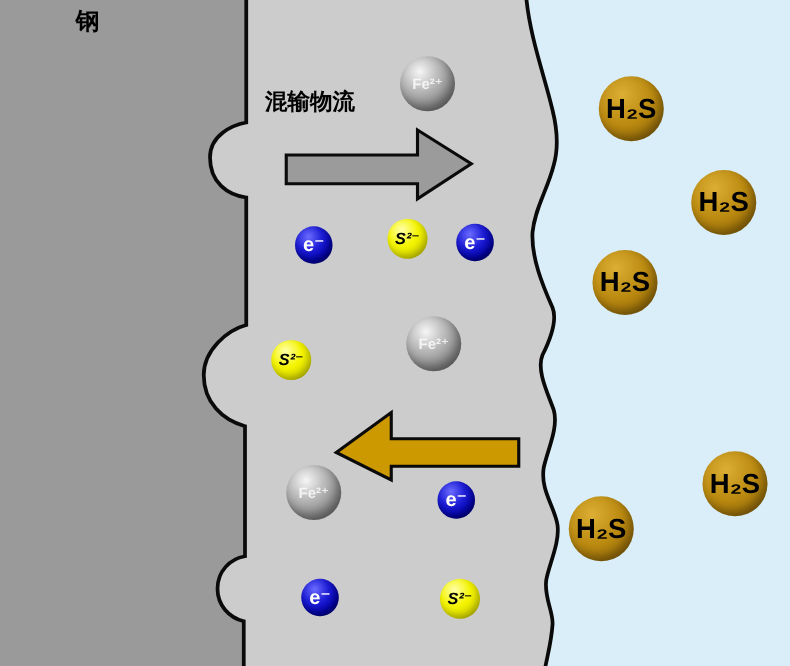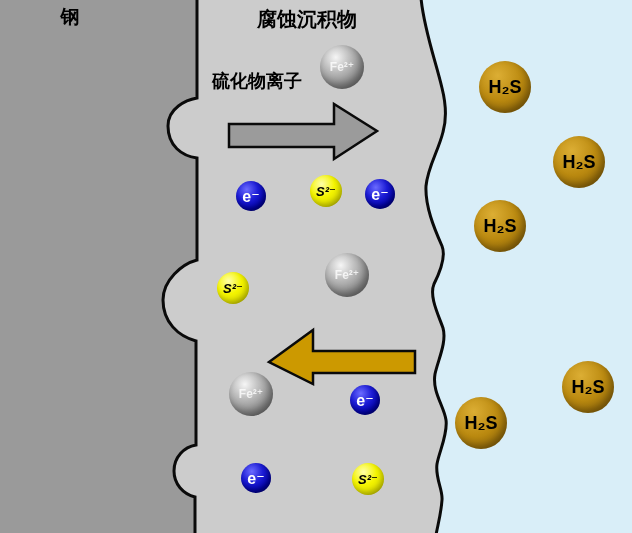--- a/index.html
+++ b/index.html
@@ -49,21 +49,21 @@
     box-shadow:inset -2px -3px 5px rgba(0,0,0,0.25);
     color:#000;
     font-size:13px;
     font-style:italic;
   }
   .h2s{
     width:52px;height:52px;
     background:radial-gradient(circle at 36% 28%, #dcae34 0%, #bb8a10 48%, #9a6f0a 80%, #6f5005 100%);
     box-shadow:inset -3px -4px 7px rgba(0,0,0,0.30);
     color:#000;
-    font-size:18px;
+    font-size:22px;
   }
 </style>
 </head>
 <body>
 
 <div class="stage">
 
   <svg width="632" height="533" viewBox="0 0 632 533">
 
     <rect x="-2" y="-2" width="636" height="537" fill="#9a9a9a"></rect>
@@ -116,24 +116,23 @@
          C 448 434 439 452 437 464
          C 435 478 443 490 442 500
          C 441 514 438 524 436 535"></path>
 
     <polygon points="229,124 334,124 334,104 377,131 334,159 334,147 229,147" fill="#9b9b9b" stroke="#0a0a0a" stroke-width="2.5"></polygon>
 
     <polygon points="415,351 313,351 313,330 269,362 313,384 313,373 415,373" fill="#cc9900" stroke="#0a0a0a" stroke-width="2.5"></polygon>
   </svg>
 
   <div class="label region-title" style="left:40px;top:4px;width:60px;font-size:19px;">钢</div>
-  <div class="label region-title" style="left:227px;top:6px;width:160px;">腐蚀沉积物</div>
 
   <div class="label arrow-label" style="left:212px;top:71px;">
-    <div>硫化物离子</div>
+    <div>混输物流</div>
   </div>
 
   <div class="sphere fe" style="left:320px;top:45px;">
       <span>Fe²⁺</span>
     </div>
   <div class="sphere fe" style="left:325px;top:253px;">
       <span>Fe²⁺</span>
     </div>
   <div class="sphere fe" style="left:229px;top:372px;">
       <span>Fe²⁺</span>

